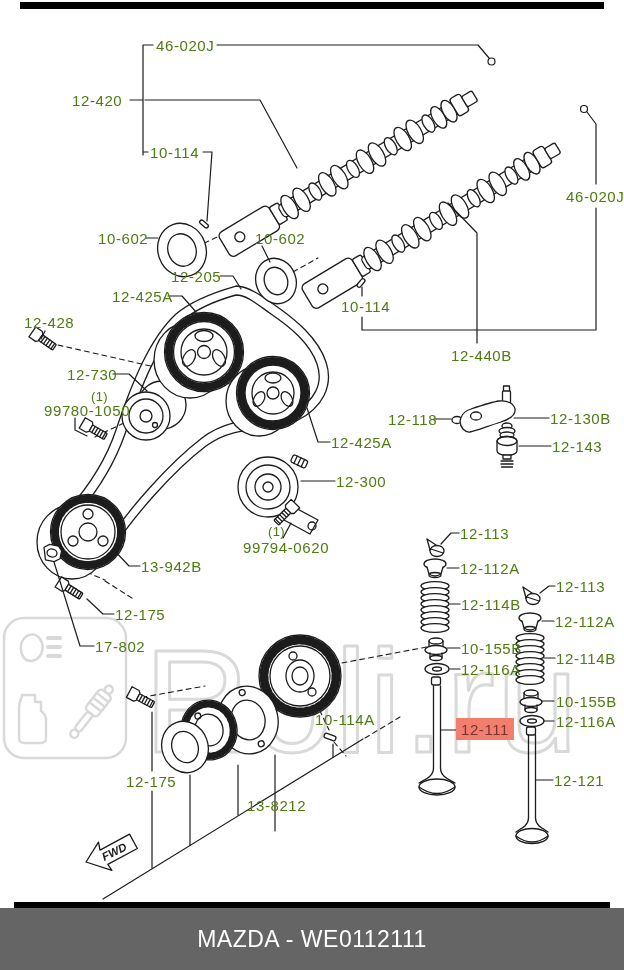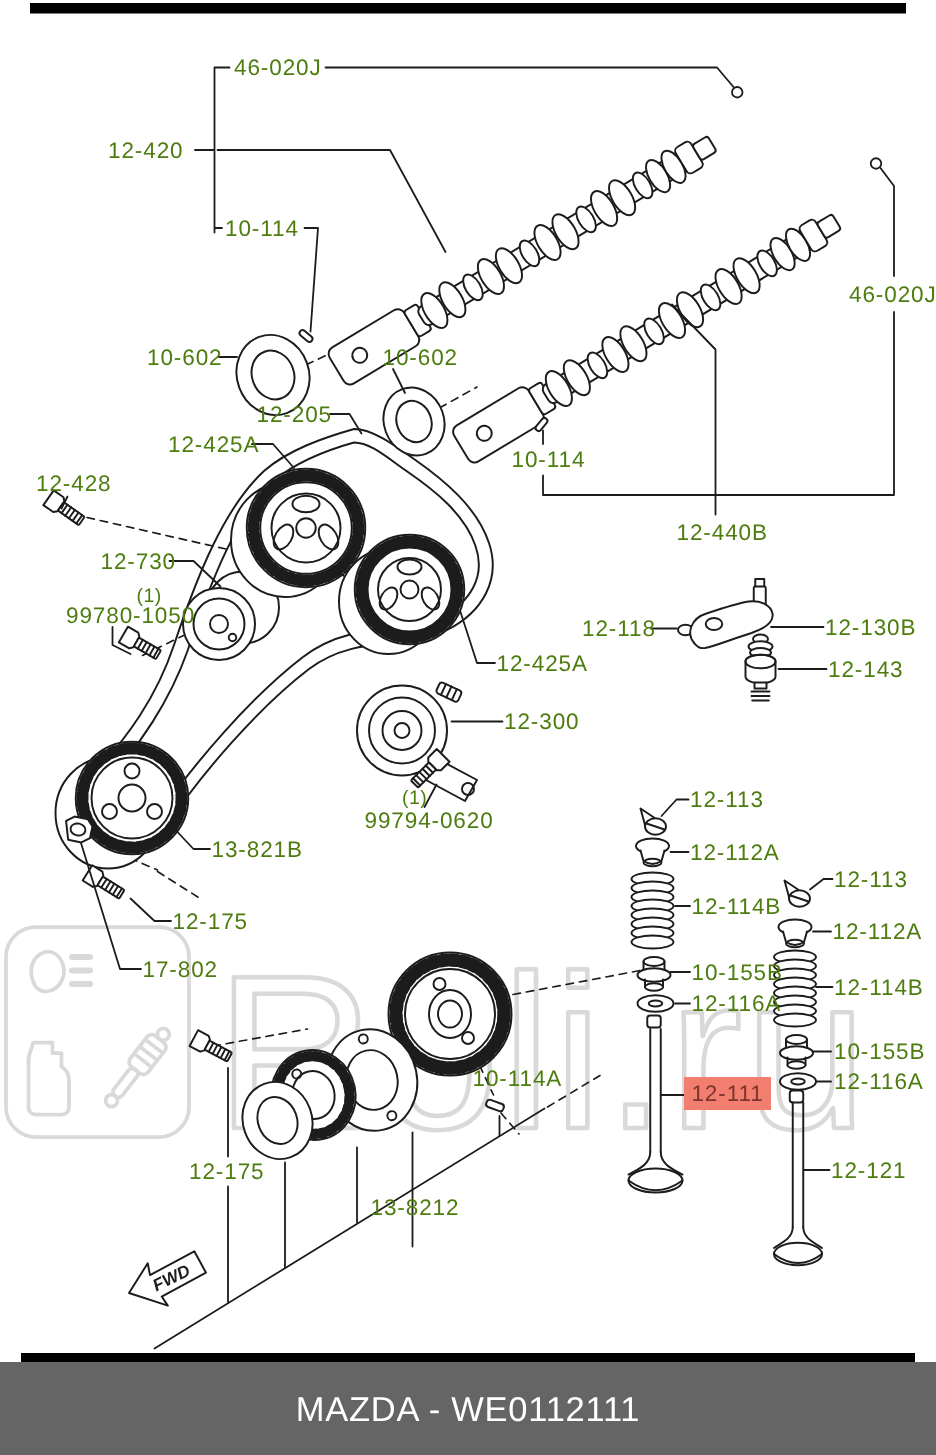--- a/index.html
+++ b/index.html
@@ -387,21 +387,21 @@
 <div class="lbl" style="left:341px;top:299px">10-114</div>
 <div class="lbl" style="left:566px;top:189px">46-020J</div>
 <div class="lbl" style="left:451px;top:348px">12-440B</div>
 <div class="lbl" style="left:331px;top:435px">12-425A</div>
 <div class="lbl" style="left:388px;top:412px">12-118</div>
 <div class="lbl" style="left:550px;top:411px">12-130B</div>
 <div class="lbl" style="left:552px;top:439px">12-143</div>
 <div class="lbl" style="left:336px;top:474px">12-300</div>
 <div class="lbl sm" style="left:268px;top:525px">(1)</div>
 <div class="lbl" style="left:243px;top:540px">99794-0620</div>
-<div class="lbl" style="left:141px;top:559px">13-821B</div>
+<div class="lbl" style="left:141px;top:559px">13-942B</div>
 <div class="lbl" style="left:115px;top:607px">12-175</div>
 <div class="lbl" style="left:95px;top:639px">17-802</div>
 <div class="lbl" style="left:460px;top:526px">12-113</div>
 <div class="lbl" style="left:460px;top:561px">12-112A</div>
 <div class="lbl" style="left:461px;top:597px">12-114B</div>
 <div class="lbl" style="left:461px;top:641px">10-155B</div>
 <div class="lbl" style="left:461px;top:662px">12-116A</div>
 <div class="hl">12-111</div>
 <div class="lbl" style="left:556px;top:579px">12-113</div>
 <div class="lbl" style="left:555px;top:614px">12-112A</div>

